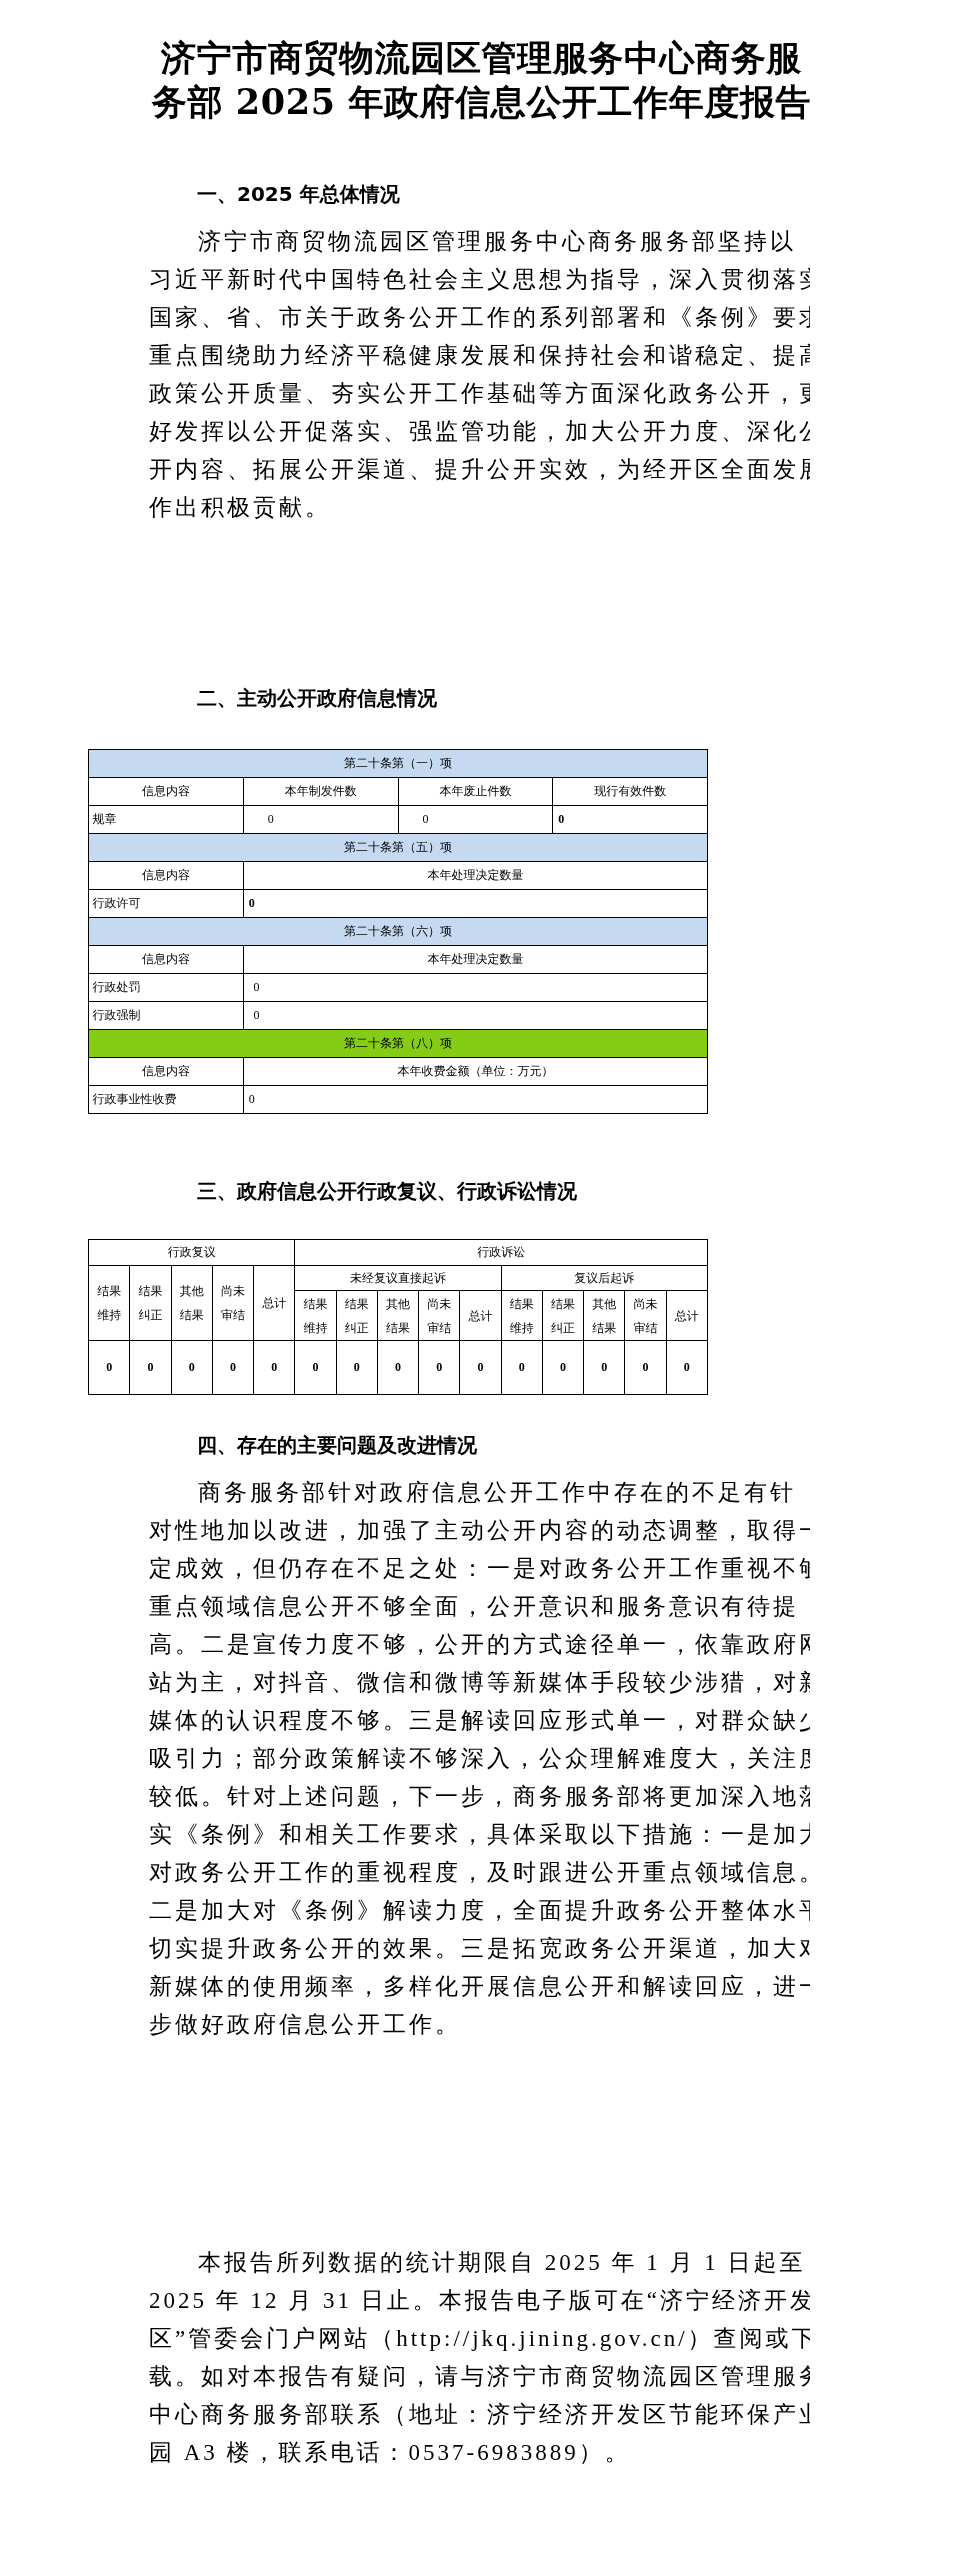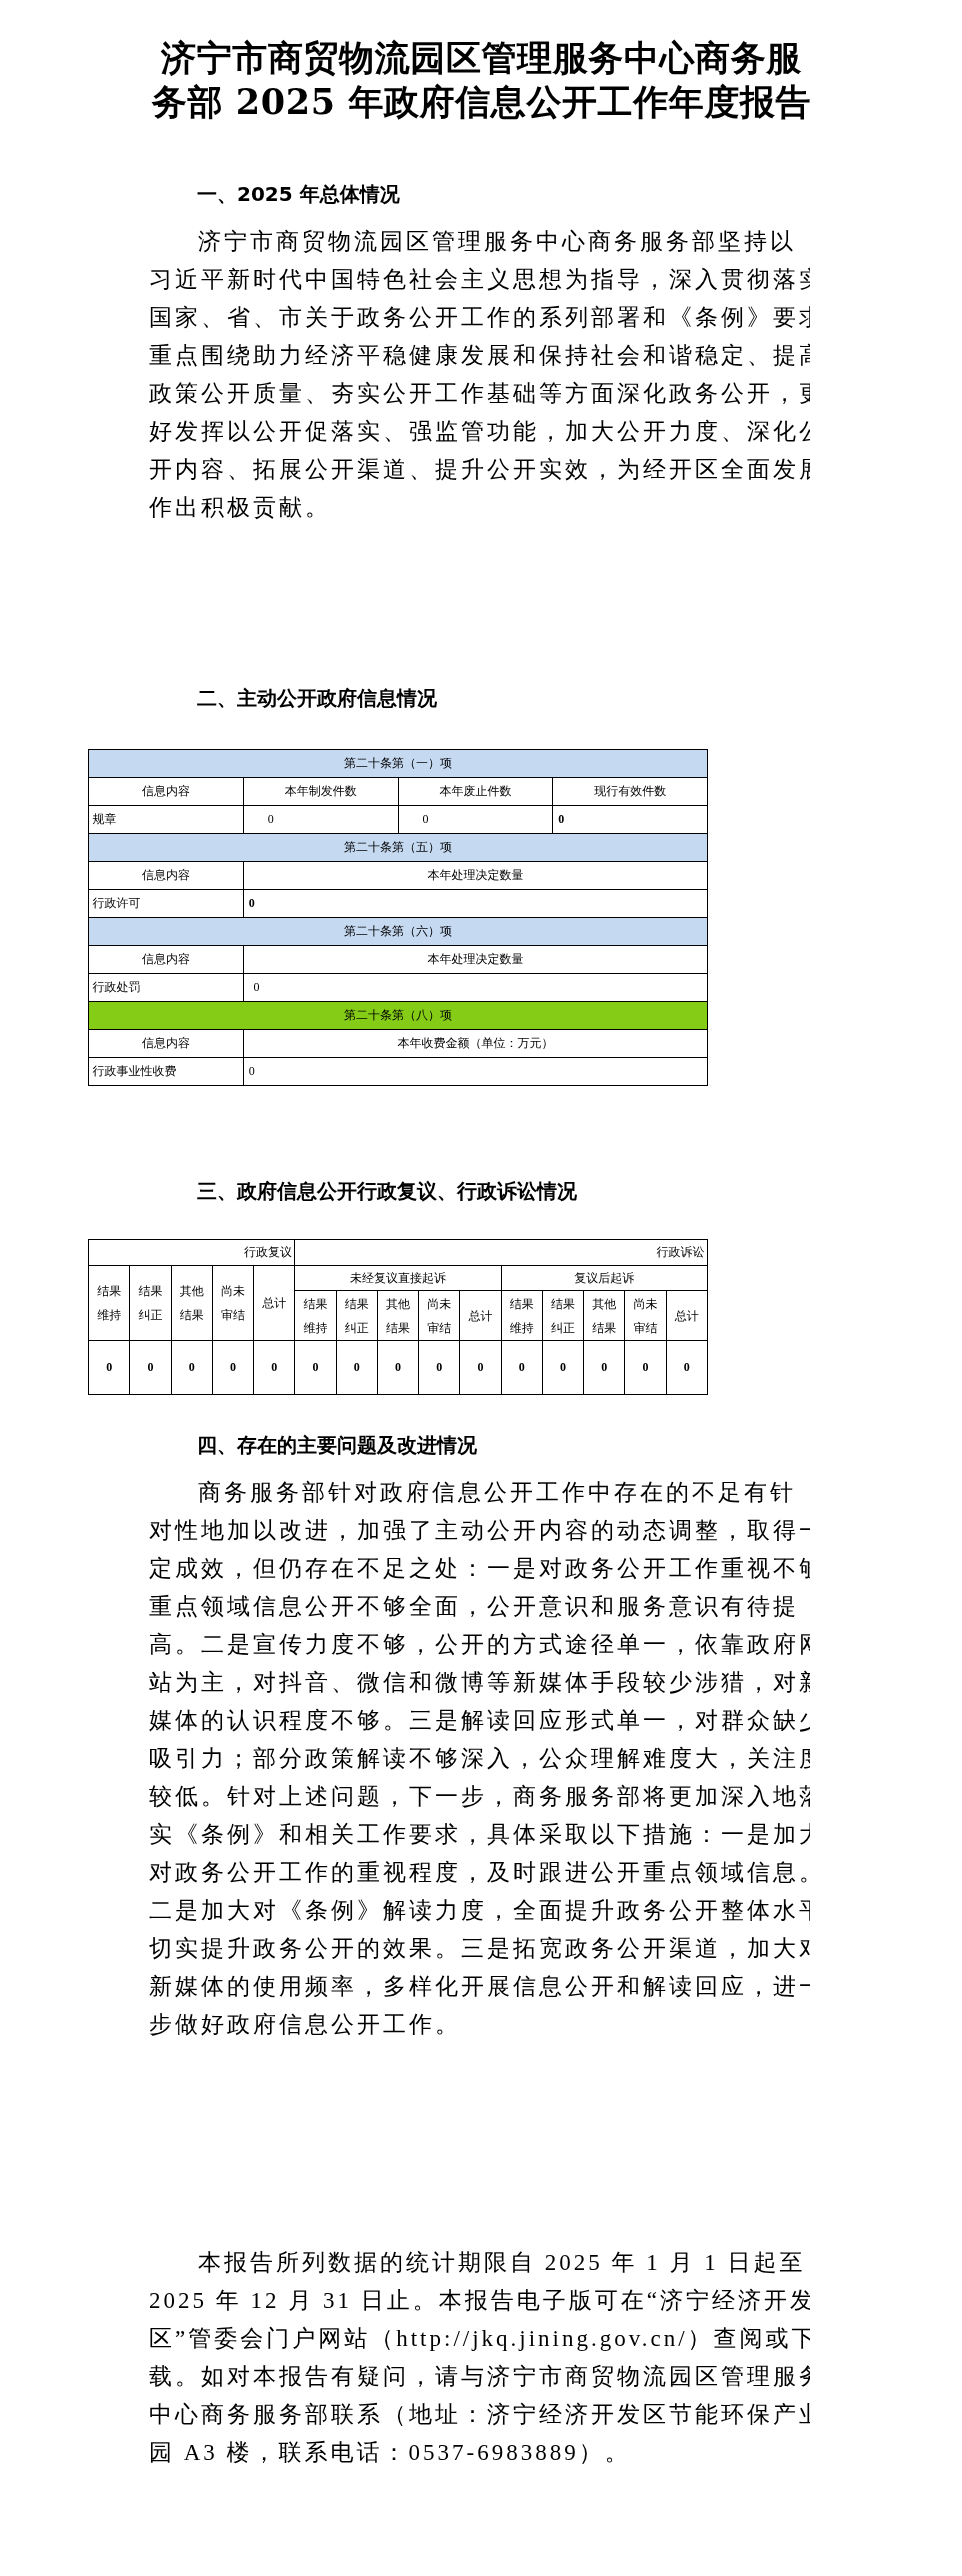--- a/index.html
+++ b/index.html
@@ -25,21 +25,21 @@
   td { border: 1.2px solid #000; padding: 0 3.6px; height: 27px; vertical-align: middle; }
   td.band { background: #C5D9F1; text-align: center; }
   td.c { text-align: center; }
   td.v { padding-left: 24px; }
   td.vb { padding-left: 4.9px; font-weight: bold; }
   #t1 { top: 749px; }
   #t3 { top: 1239px; font-size: 12px; }
   #t3 td { padding: 0 2.4px; }
   #t3 td.stack { line-height: 24px; text-align: center; }
   #t3 td.zero { text-align: center; font-weight: bold; height: 53px; }
-  #t3 td.r1 { height: 25px; text-align: right; }
+  #t3 td.r1 { height: 25px; }
   #t3 td.r2 { height: 24px; }
   #t3 td.r3 { height: 49px; }
 </style>
 </head>
 <body>
 
 <div class="page">
 
   <div class="title">
     <span class="line">济宁市商贸物流园区管理服务中心商务服</span>
@@ -97,20 +97,24 @@
 
     <tr>
           <td class="band" colspan="4" style="background: rgb(197, 217, 241);">第二十条第（六）项</td>
         </tr>
     <tr>
       <td class="c">信息内容</td>
       <td class="c" colspan="3">本年处理决定数量</td>
     </tr>
     <tr>
       <td>行政处罚</td>
+      <td colspan="3" style="padding-left:9.7px;">0</td>
+    </tr>
+    <tr>
+      <td>行政强制</td>
       <td colspan="3" style="padding-left:9.7px;">0</td>
     </tr>
 
     <tr>
           <td class="band" colspan="4" style="background: #84cc16;">第二十条第（八）项</td>
         </tr>
     <tr>
       <td class="c">信息内容</td>
       <td class="c" colspan="3">本年收费金额（单位：万元）</td>
     </tr>

